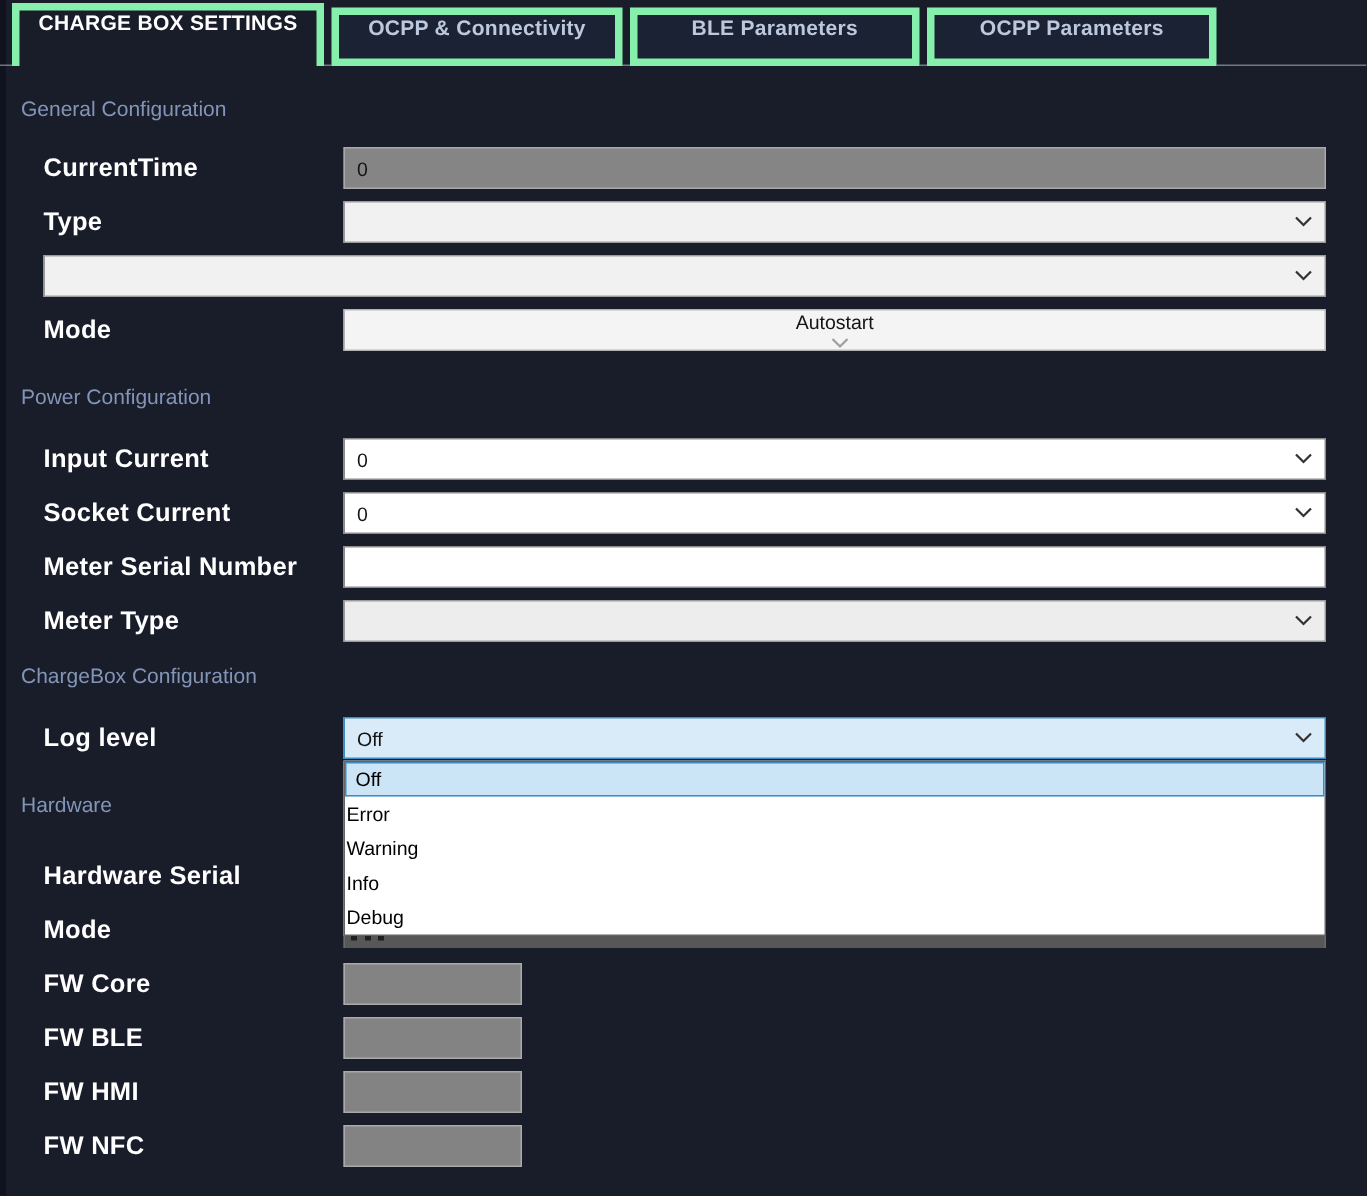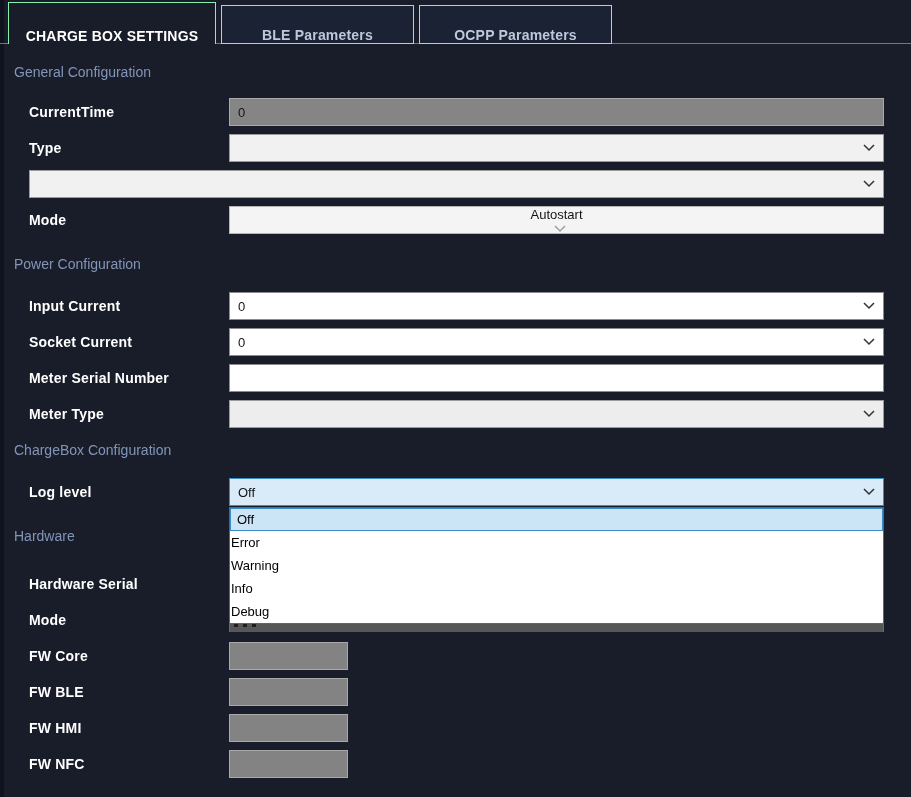--- a/index.html
+++ b/index.html
@@ -18,23 +18,23 @@
   
   .tabstrip{
     height:44px; display:flex; align-items:flex-end;
     padding-left:8px; position:relative;
   }
   .tabstrip::after{
     content:""; position:absolute; left:0; right:0; bottom:0; height:1px;
     background:rgba(186,196,212,.55);
   }
   .tab{
-    border:1px solid #86efac; background:#1b2233;
+    border:5px solid #86efac; background:#1b2233;
     color:#bcc8dd; font-size:14px; font-weight:bold;
-    display:flex; align-items:flex-end; justify-content:center;
+    display:flex; align-items:flex-start; justify-content:center;
     height:39px; margin-right:5px; cursor:pointer; position:relative; z-index:1;
     letter-spacing:.2px;
   }
   .tab.active{
     height:42px; background:#191d2a; color:#ffffff;
     border-bottom:none; z-index:3;
   }
   .tab.t1{width:208px;} .tab.t2{width:194px;} .tab.t3{width:193px;} .tab.t4{width:193px;}
 
   
@@ -44,21 +44,21 @@
   }
   .section-title.power{ margin-top:16px; margin-bottom:14px; }
   .section-title.chargebox{ margin-top:2px; margin-bottom:14px; }
   .section-title.hardware{ margin-top:16px; margin-bottom:20px; }
 
   .row{
     display:flex; align-items:center;
     height:28px; margin:0 27px 8px 29px; position:relative;
   }
   .row .lbl{
-    flex:0 0 200px; color:#ffffff; font-size:14px; font-weight:600;
+    flex:0 0 200px; color:#ffffff; font-size:17px; font-weight:600;
     letter-spacing:.2px;
   }
   .field{
     flex:1; height:28px; display:flex; align-items:center;
     font-size:13px; color:#141414; padding:0 8px; position:relative;
   }
   .field .val{ flex:1; overflow:hidden; white-space:nowrap; }
 
   .tb-gray   { background:#858585; border:1px solid #a9a9a9; }
   .dd-light  { background:#f1f1f1; border:1px solid #9b9b9b; }
@@ -105,20 +105,23 @@
     position:absolute; left:4px; top:0; width:24px; height:3px;
     background:repeating-linear-gradient(90deg,#1f1f1f 0 4px,transparent 4px 9px);
   }
 </style>
 </head>
 <body>
 
 <div class="tabstrip">
   <div class="tab t1 active">
     <span>CHARGE BOX SETTINGS</span>
+  </div>
+  <div class="tab t2">
+    <span>OCPP &amp; Connectivity</span>
   </div>
   <div class="tab t4">
     <span>BLE Parameters</span>
   </div>
   <div class="tab t3">
     <span>OCPP Parameters</span>
   </div>
 </div>
 
 <div class="section-title">General Configuration</div>

